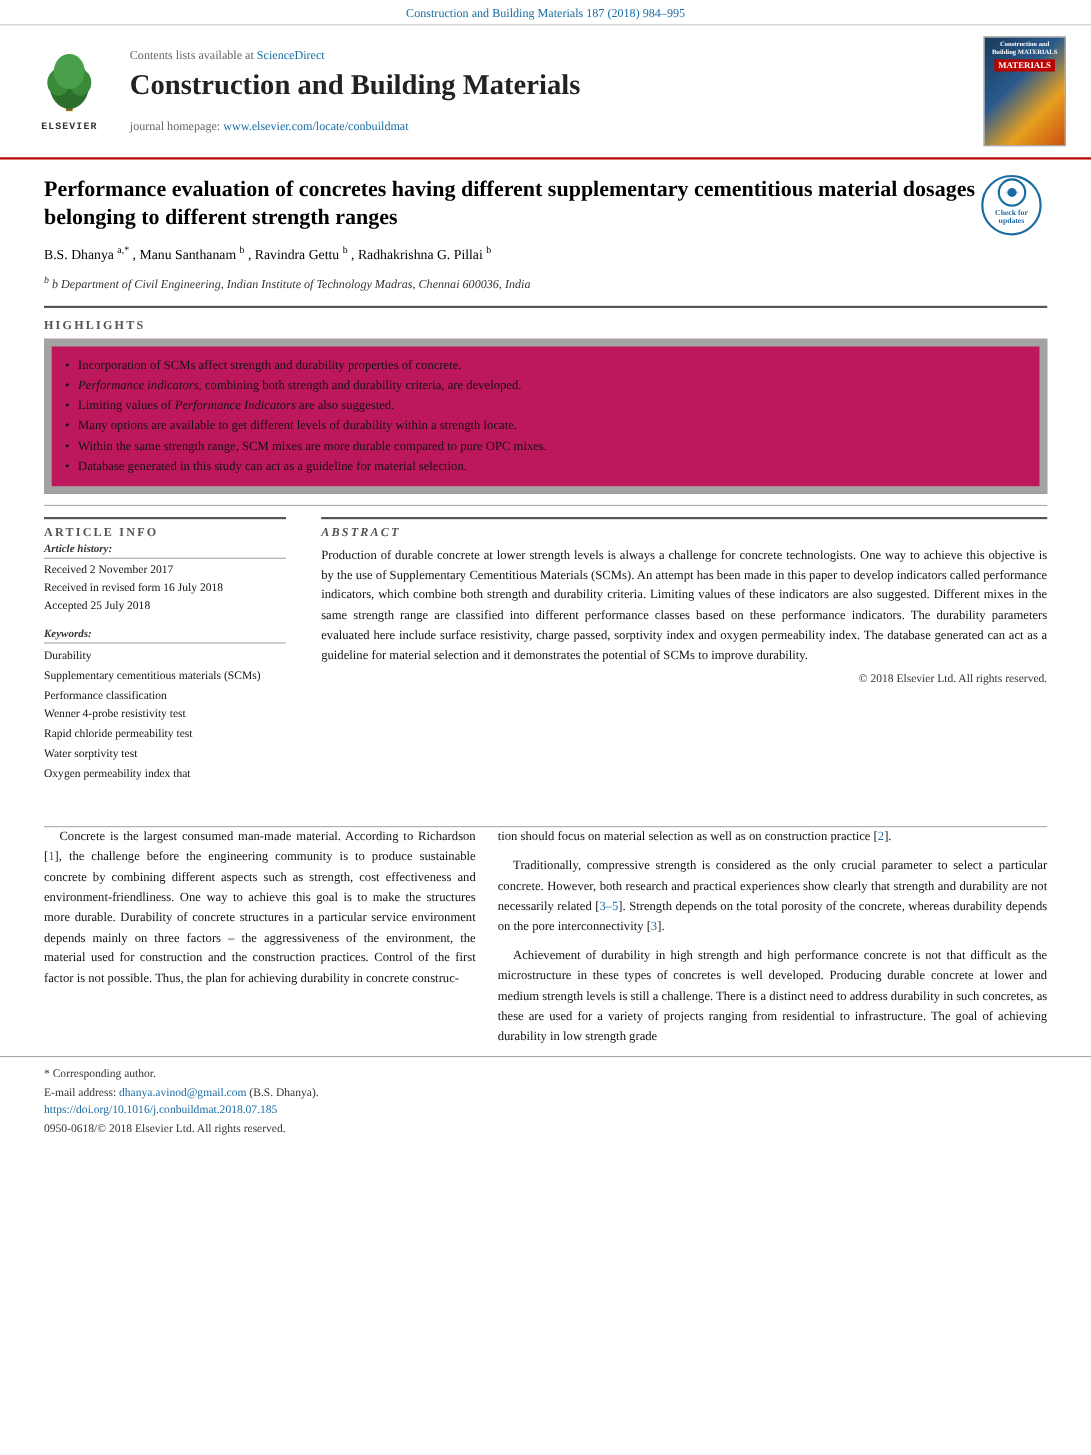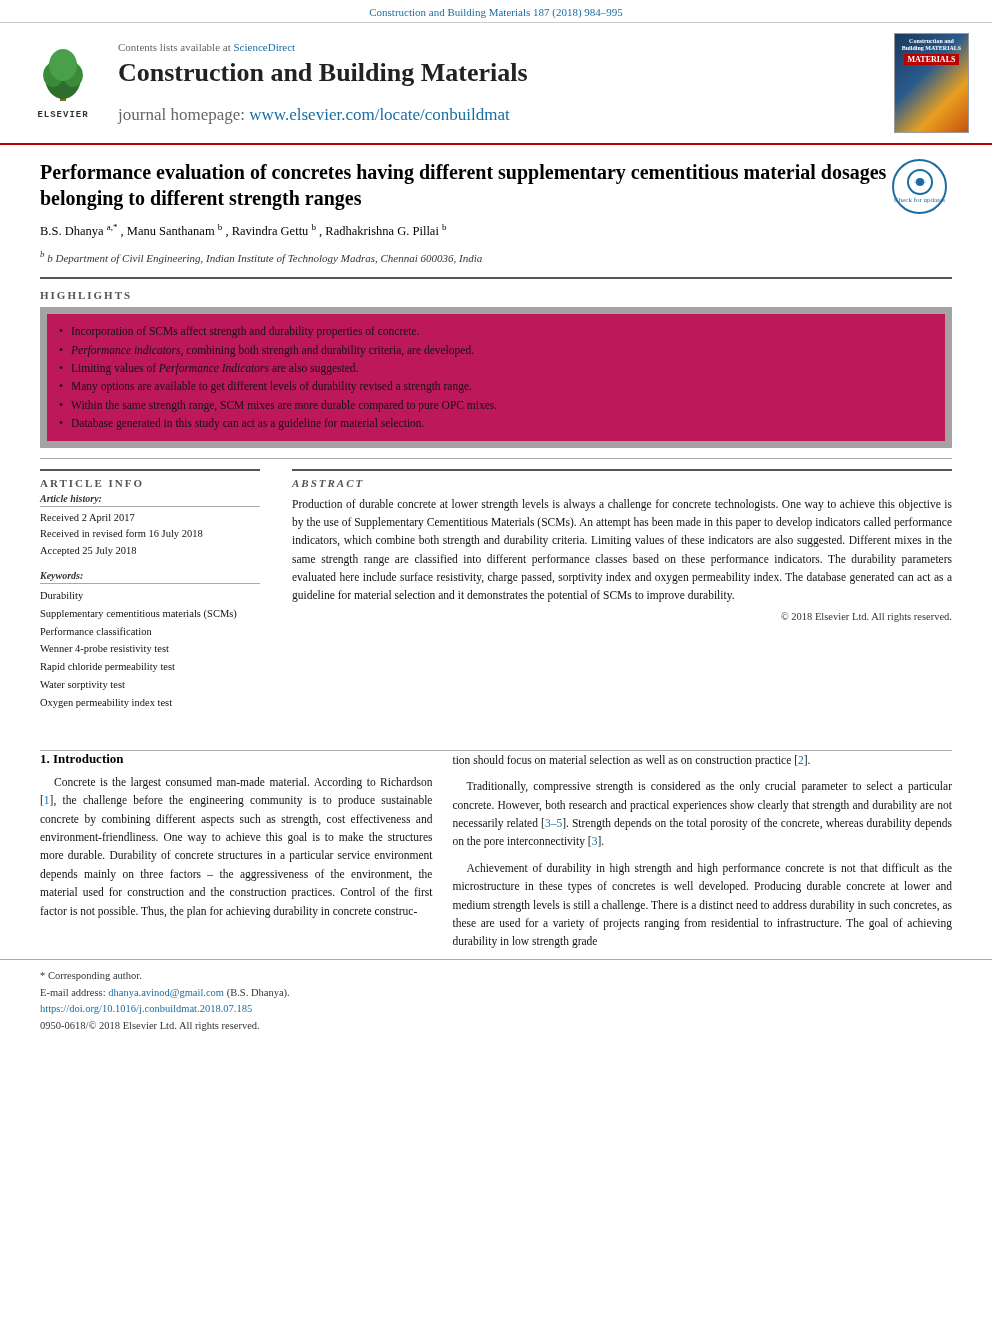--- a/index.html
+++ b/index.html
@@ -75,21 +75,21 @@
     }
     .journal-title-main {
       font-size: 26px;
       font-weight: bold;
       color: #222;
       font-family: 'Times New Roman', serif;
       line-height: 1.2;
       margin-bottom: 4px;
     }
     .journal-homepage {
-      font-size: 17px;
+      font-size: 11px;
       color: #666;
       margin-top: 16px;
     }
     .homepage-link {
       color: #1a6da3;
       text-decoration: none;
     }
     .masthead-right {
       width: 80px;
       flex-shrink: 0;
@@ -169,25 +169,24 @@
       flex-shrink: 0;
     }
     .check-for-updates {
       width: 55px;
       height: 55px;
       border: 2px solid #1a6da3;
       border-radius: 50%;
       display: flex;
       flex-direction: column;
       align-items: center;
-      justify-content: center;
       font-size: 7px;
       color: #1a6da3;
       text-align: center;
-      font-weight: normal;
+      font-weight: bold;
       line-height: 1.2;
     }
 
     
     .divider {
       border: none;
       border-top: 1px solid #aaa;
       margin: 10px 0;
     }
     .divider-thick {
@@ -440,73 +439,72 @@
         <div class="highlight-item">
           <span>Incorporation of SCMs affect strength and durability properties of concrete.</span>
         </div>
         <div class="highlight-item">
           <span class="highlight-italic">Performance indicators</span><span>, combining both strength and durability criteria, are developed.</span>
         </div>
         <div class="highlight-item">
           <span>Limiting values of </span><span class="highlight-italic">Performance Indicators</span><span> are also suggested.</span>
         </div>
         <div class="highlight-item">
-          <span>Many options are available to get different levels of durability revised a strength range.</span>
+          <span>Many options are available to get different levels of durability within a strength locate.</span>
         </div>
         <div class="highlight-item">
           <span>Within the same strength range, SCM mixes are more durable compared to pure OPC mixes.</span>
         </div>
         <div class="highlight-item">
           <span>Database generated in this study can act as a guideline for material selection.</span>
         </div>
       </div>
     </div>
 
     <hr class="divider">
 
     <div class="two-col">
 
       <div class="col-left">
         <div class="article-info-section">
           <div class="section-label" style="margin-bottom:4px;">ARTICLE INFO</div>
           <div class="info-subsection">
             <div class="info-title">Article history:</div>
-            <div class="info-row">Received 2 April 2017</div>
+            <div class="info-row">Received 2 November 2017</div>
             <div class="info-row">Received in revised form 16 July 2018</div>
             <div class="info-row">Accepted 25 July 2018</div>
           </div>
           <div class="info-subsection">
             <div class="keywords-title">Keywords:</div>
             <div class="keyword-item">Durability</div>
             <div class="keyword-item">Supplementary cementitious materials (SCMs)</div>
             <div class="keyword-item">Performance classification</div>
             <div class="keyword-item">Wenner 4-probe resistivity test</div>
             <div class="keyword-item">Rapid chloride permeability test</div>
             <div class="keyword-item">Water sorptivity test</div>
-            <div class="keyword-item">Oxygen permeability index test</div>
+            <div class="keyword-item">Oxygen permeability index that</div>
           </div>
         </div>
       </div>
 
       <div class="col-right">
         <div class="abstract-section">
           <div class="abstract-title">ABSTRACT</div>
           <div class="abstract-text">Production of durable concrete at lower strength levels is always a challenge for concrete technologists. One way to achieve this objective is by the use of Supplementary Cementitious Materials (SCMs). An attempt has been made in this paper to develop indicators called performance indicators, which combine both strength and durability criteria. Limiting values of these indicators are also suggested. Different mixes in the same strength range are classified into different performance classes based on these performance indicators. The durability parameters evaluated here include surface resistivity, charge passed, sorptivity index and oxygen permeability index. The database generated can act as a guideline for material selection and it demonstrates the potential of SCMs to improve durability.</div>
           <div class="abstract-copyright">© 2018 Elsevier Ltd. All rights reserved.</div>
         </div>
       </div>
     </div>
 
   </div>
 
   <hr class="divider" style="margin: 0 40px;">
 
   <div class="main-content">
     <div class="main-col-left">
-      <div class="section-heading">1. Introduction</div>
       <div class="body-text body-text-indent">
         Concrete is the largest consumed man-made material. According to Richardson [<a class="ref-link" href="#">1</a>], the challenge before the engineering community is to produce sustainable concrete by combining different aspects such as strength, cost effectiveness and environment-friendliness. One way to achieve this goal is to make the structures more durable. Durability of concrete structures in a particular service environment depends mainly on three factors – the aggressiveness of the environment, the material used for construction and the construction practices. Control of the first factor is not possible. Thus, the plan for achieving durability in concrete construc-
       </div>
     </div>
     <div class="main-col-right">
       <div class="body-text">
         tion should focus on material selection as well as on construction practice [<a class="ref-link" href="#">2</a>].
       </div>
       <div class="body-text body-text-indent">
         Traditionally, compressive strength is considered as the only crucial parameter to select a particular concrete. However, both research and practical experiences show clearly that strength and durability are not necessarily related [<a class="ref-link" href="#">3–5</a>]. Strength depends on the total porosity of the concrete, whereas durability depends on the pore interconnectivity [<a class="ref-link" href="#">3</a>].

